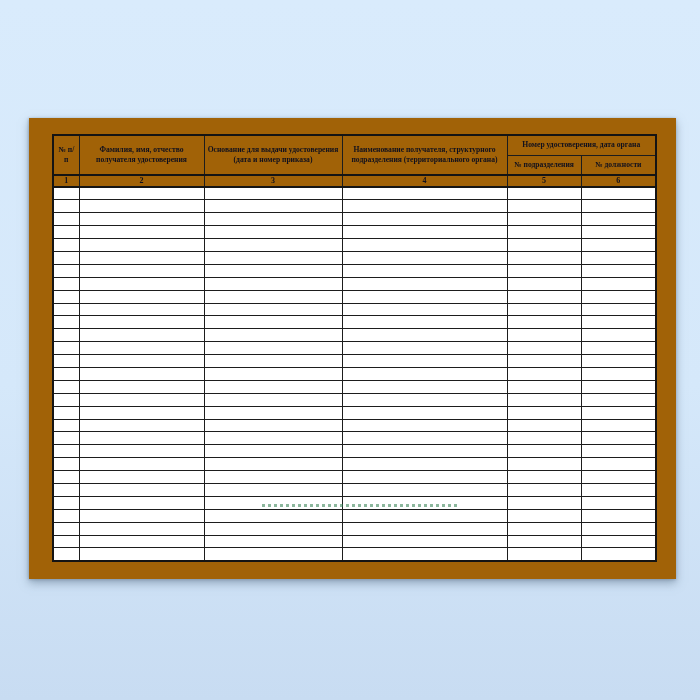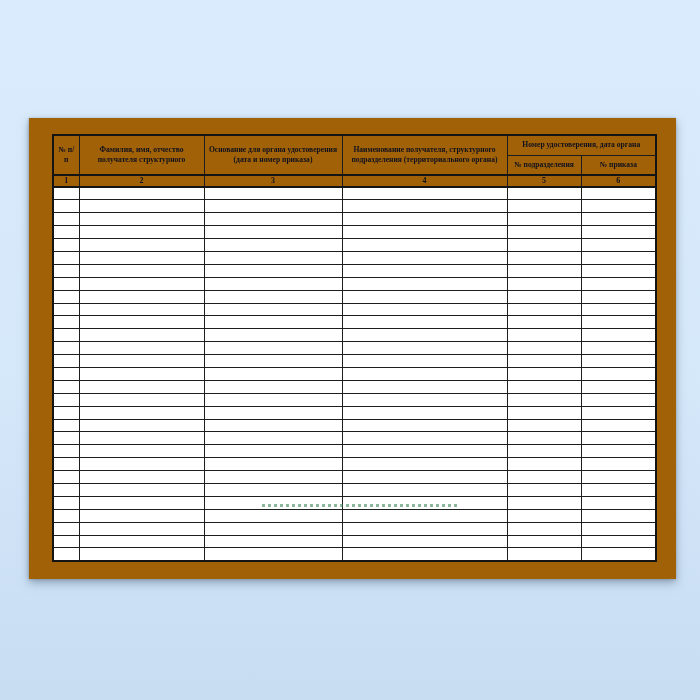--- a/index.html
+++ b/index.html
@@ -98,28 +98,28 @@
         <col style="width:26px">
         <col style="width:125px">
         <col style="width:138px">
         <col style="width:165px">
         <col style="width:74px">
         <col style="width:75px">
       </colgroup>
       <thead>
         <tr class="hdr-top">
           <th rowspan="2">№ п/п</th>
-          <th rowspan="2">Фамилия, имя, отчество получателя структурного</th>
-          <th rowspan="2">Основание для органа удостоверения (дата и номер приказа)</th>
+          <th rowspan="2">Фамилия, имя, отчество получателя удостоверения</th>
+          <th rowspan="2">Основание для выдачи удостоверения (дата и номер приказа)</th>
           <th rowspan="2">Наименование получателя, структурного подразделения (территориального органа)</th>
           <th colspan="2">Номер удостоверения, дата органа</th>
         </tr>
         <tr class="hdr-sub">
           <th>№ подразделения</th>
-          <th>№ приказа</th>
+          <th>№ должности</th>
         </tr>
         <tr class="hdr-nums" id="number-row">
             <td>1</td>
             <td>2</td>
             <td>3</td>
             <td>4</td>
             <td>5</td>
             <td>6</td>
           </tr>
       </thead>

